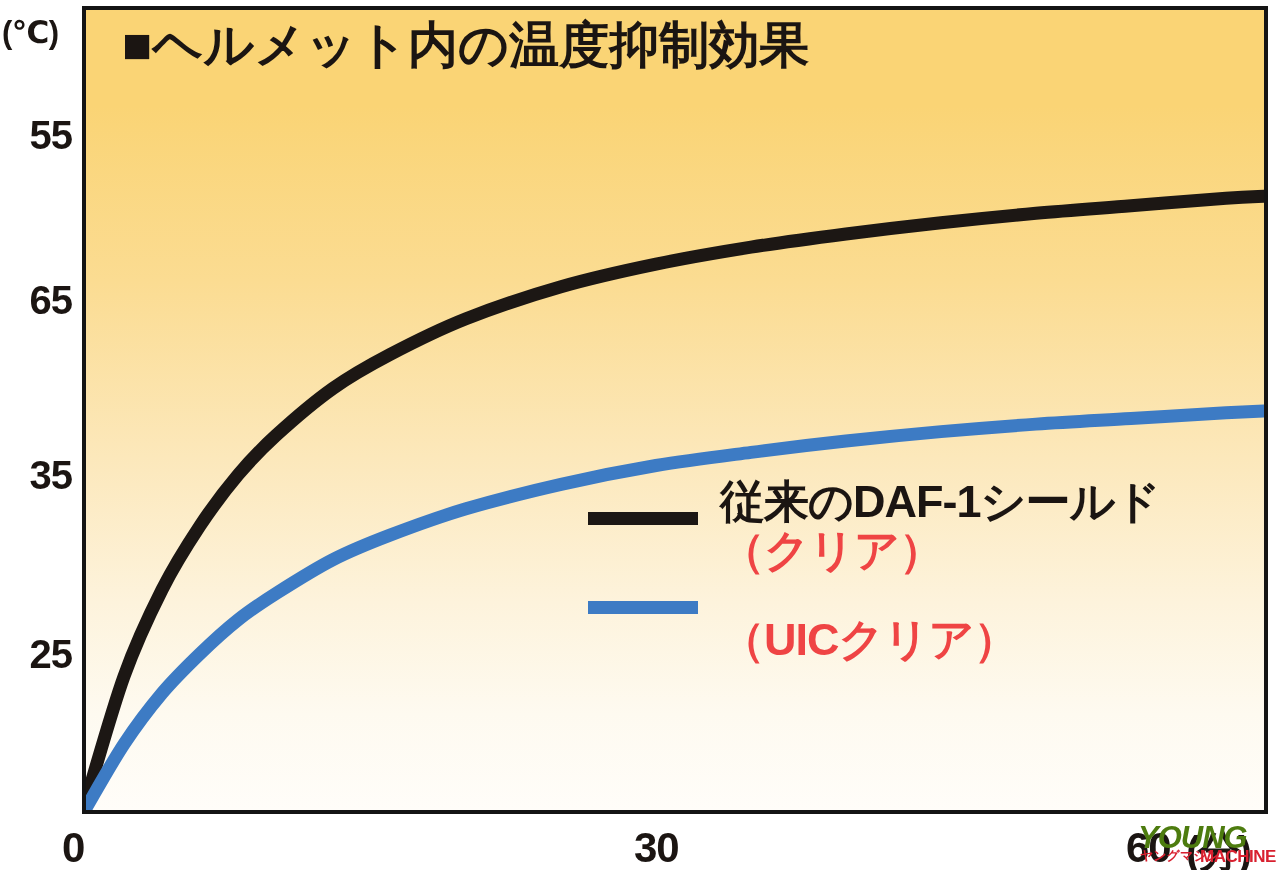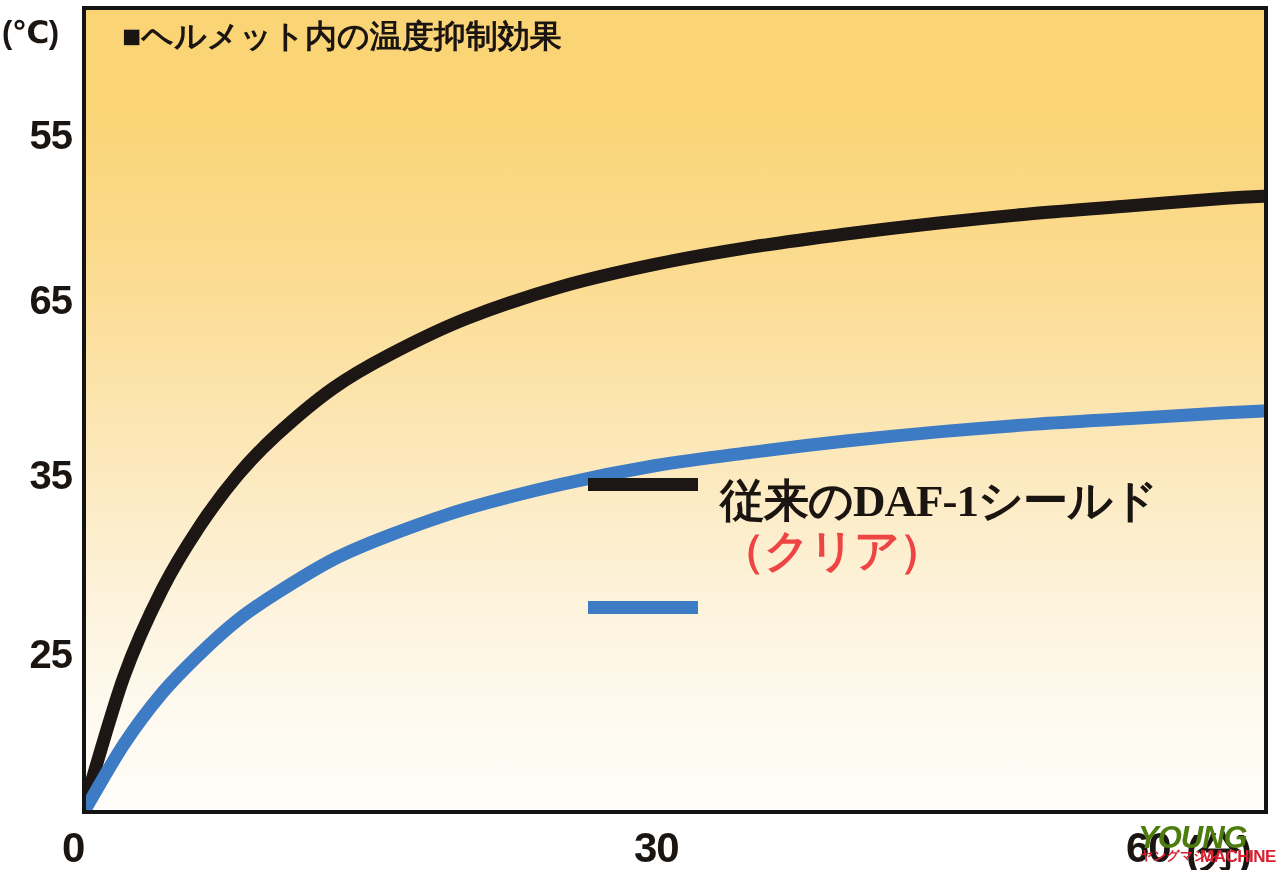--- a/index.html
+++ b/index.html
@@ -102,43 +102,42 @@
     width: 100%;
     height: 100%;
     display: block;
   }
 
   
   #chart-title {
     position: absolute;
     left: 122px;
     top: 20px;
-    font-size: 32px;
+    font-size: 50px;
     font-weight: 700;
     color: #1b1512;
     letter-spacing: 0px;
     white-space: nowrap;
     line-height: 1;
   }
 
   
   #legend {
     position: absolute;
     left: 588px;
     top: 478px;
     width: 680px;
   }
   .legend-entry {
     position: relative;
     margin-bottom: 26px;
   }
   .legend-row {
     display: flex;
-    align-items: flex-start;
-    font-family: Liberation Serif, serif;
+    align-items: flex-end;
   }
   .legend-swatch {
     width: 110px;
     height: 13px;
     flex: 0 0 110px;
     margin-right: 22px;
   }
   .legend-label {
     font-size: 45px;
     font-weight: 700;
@@ -233,20 +232,21 @@
         <div class="legend-swatch" id="swatch-0" style="background: rgb(28, 23, 20);"></div>
         <div class="legend-label">従来のDAF-1シールド</div>
       </div>
       <div class="legend-sub">（クリア）</div>
     </div>
 
     <div class="legend-entry">
       <div class="legend-row">
         <div class="legend-swatch" id="swatch-1" style="background: rgb(61, 123, 196);"></div>
       </div>
+      <div class="legend-sub">（UICクリア）</div>
     </div>
 
   </div>
 
   <div id="watermark">
     <div class="wm-main" style="color: #4d7c0f;">YOUNG</div>
     <div class="wm-sub" style="color: rgb(216, 32, 47);">ヤングマシン</div>
     <div class="wm-sub2" style="color: rgb(216, 32, 47);">MACHINE</div>
   </div>
 

